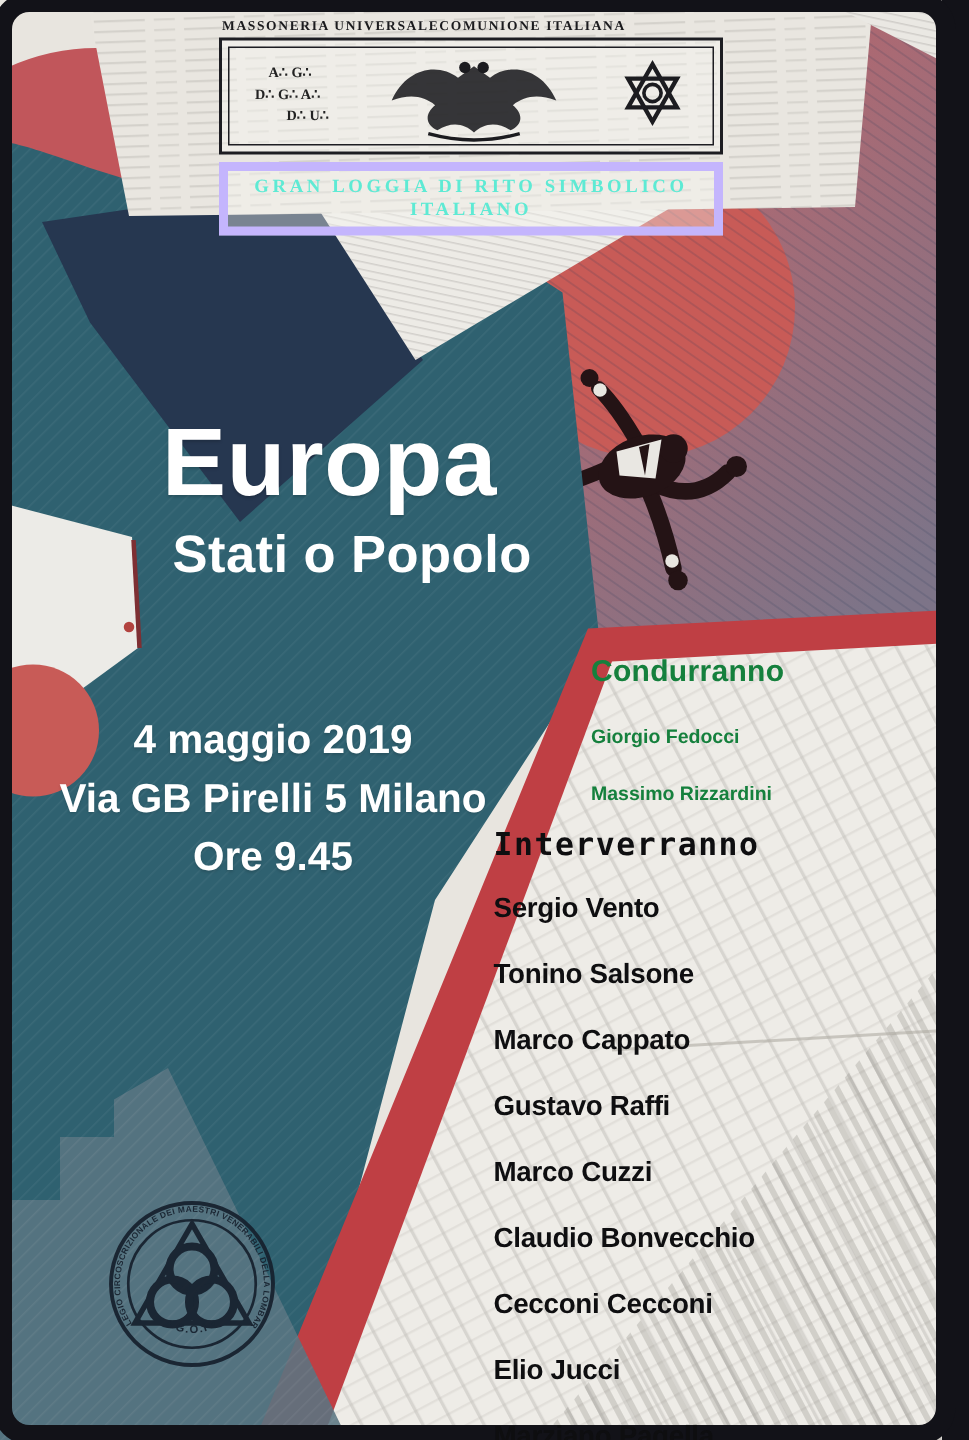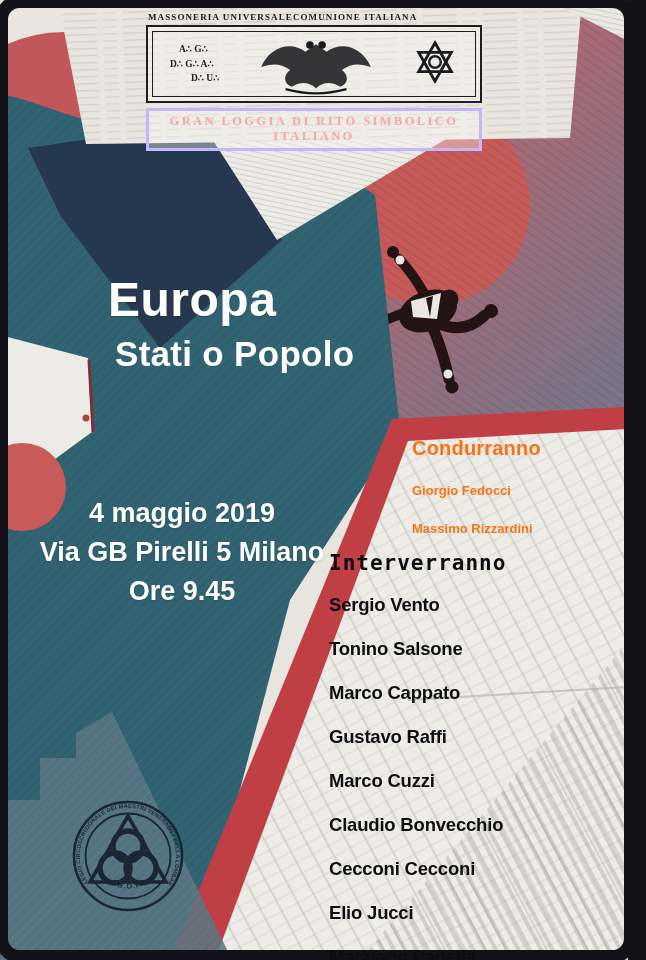--- a/index.html
+++ b/index.html
@@ -14,36 +14,36 @@
      font-family:"Liberation Serif",serif;font-weight:bold;font-size:9px;
      letter-spacing:1.1px;color:#1b1b1e;}
   .emblem-box{margin-top:3px;height:74px;border:2.5px solid #1d1d22;
      outline:1.5px solid #1d1d22;outline-offset:-7px;
      background:rgba(249,248,243,.42);display:flex;align-items:center;}
   .motto{font-family:"Liberation Serif",serif;font-weight:bold;
      font-size:9.5px;line-height:1.55;color:#222;padding-left:22px;white-space:nowrap;}
   .motto .m1{padding-left:9px;} .motto .m3{padding-left:5px;margin-left:16px;}
   .eagle-wrap{flex:1;display:flex;justify-content:center;align-items:center;}
   .star-wrap{width:46px;margin-right:22px;}
-  .emblem-banner{margin-top:5px;border:3px solid #c4b5fd;background:rgba(248,247,242,.40);
+  .emblem-banner{margin-top:5px;border:6px solid #c4b5fd;background:rgba(248,247,242,.40);
      text-align:center;font-family:"Liberation Serif",serif;font-weight:bold;
-     font-size:12.5px;letter-spacing:2.4px;color:#fca5a5;padding:3px 0 4px;}
+     font-size:12.5px;letter-spacing:2.4px;color:#5eead4;padding:3px 0 4px;}
 
   
   #title-block{left:108px;top:276px;color:#fff;}
-  #main-title{font-size:48px;font-weight:bold;line-height:1;letter-spacing:.5px;
+  #main-title{font-size:64px;font-weight:bold;line-height:1;letter-spacing:.5px;
      text-shadow:0 1px 2px rgba(0,0,0,.18);}
   #sub-title{font-size:35px;font-weight:bold;margin:10px 0 0 7px;letter-spacing:.3px;}
 
   
-  #event-block{left:12px;top:494px;width:340px;text-align:center;color:#fff;
+  #event-block{left:12px;top:474px;width:340px;text-align:center;color:#fff;
      font-size:27px;font-weight:bold;line-height:1.45;text-shadow:0 1px 2px rgba(0,0,0,.15);}
 
   
-  #moderators{left:412px;top:437px;color:#f97316;}
+  #moderators{left:394px;top:437px;color:#15803d;}
   #moderators .heading{font-size:20px;font-weight:800;letter-spacing:.2px;margin-bottom:13px;}
   #moderators .person{font-size:13px;font-weight:bold;margin-bottom:12px;margin-top:23px;}
 
   
   #speakers{left:329px;top:551px;color:#0e0e10;}
   #speakers .heading{font-family:"DejaVu Sans Mono",monospace;font-size:21px;
      font-weight:bold;letter-spacing:1px;margin-bottom:19px;}
   #speakers .person{font-size:18.5px;font-weight:bold;margin-bottom:22px;letter-spacing:-.2px;}
 </style>
 </head>

